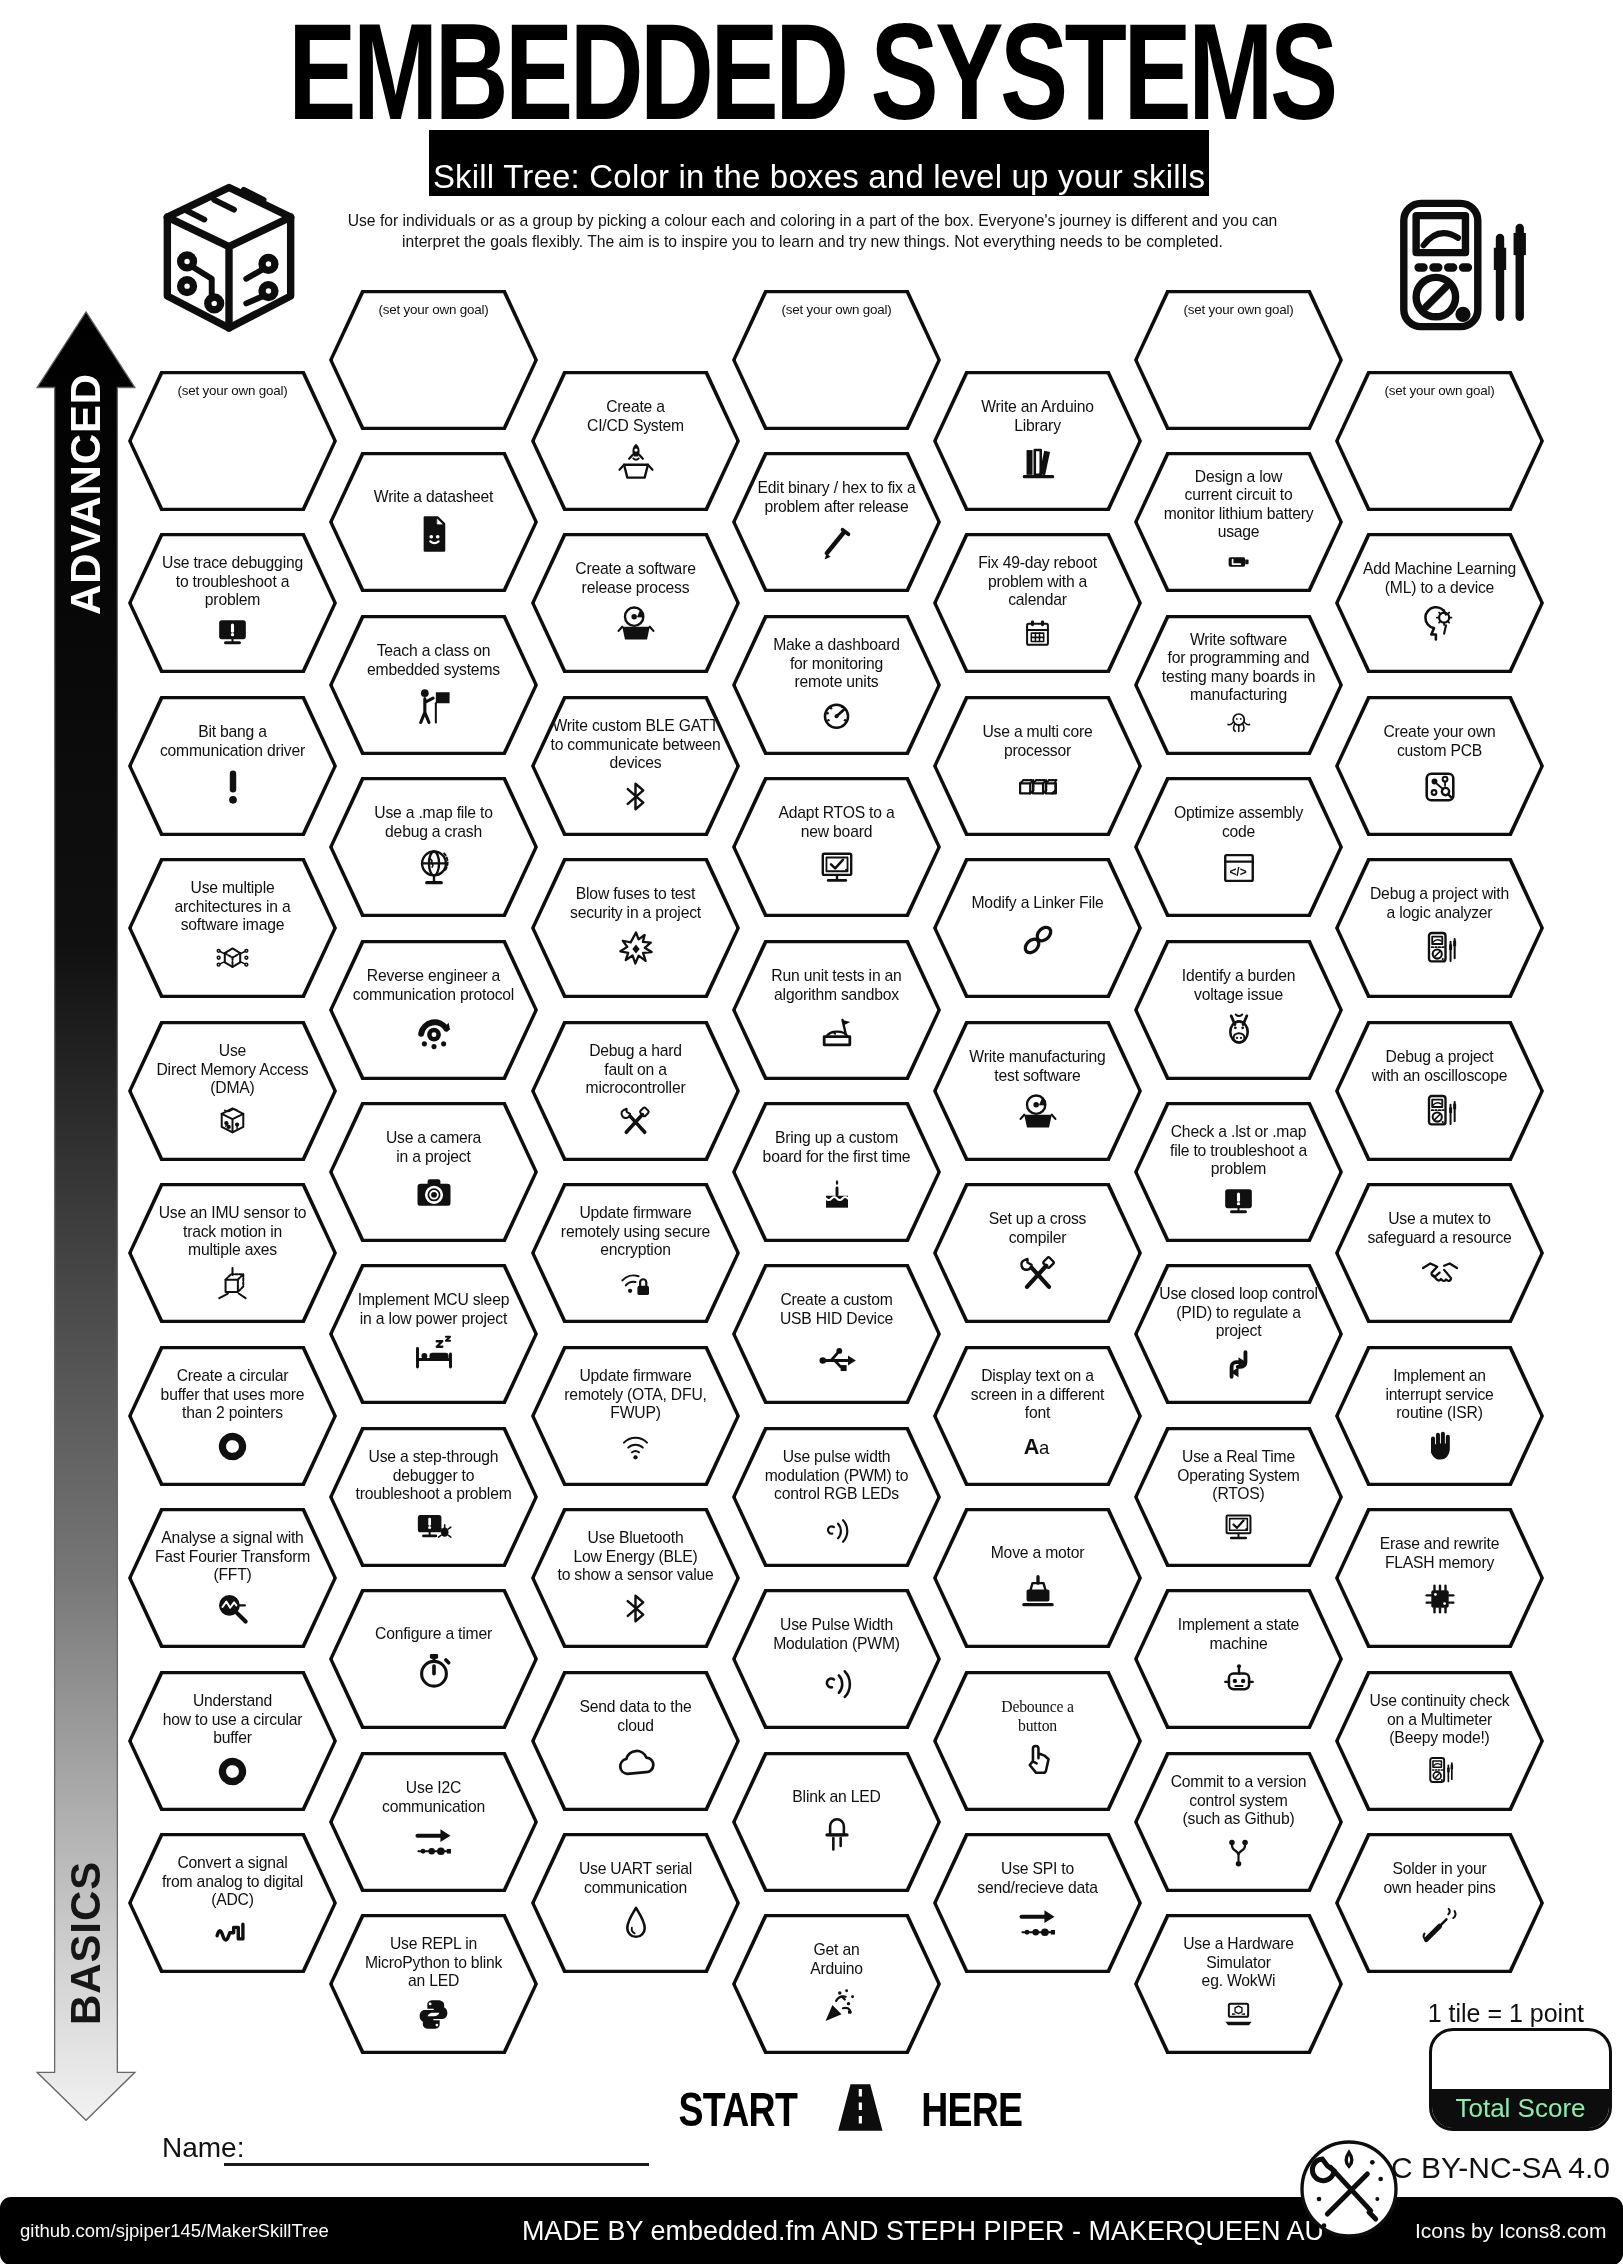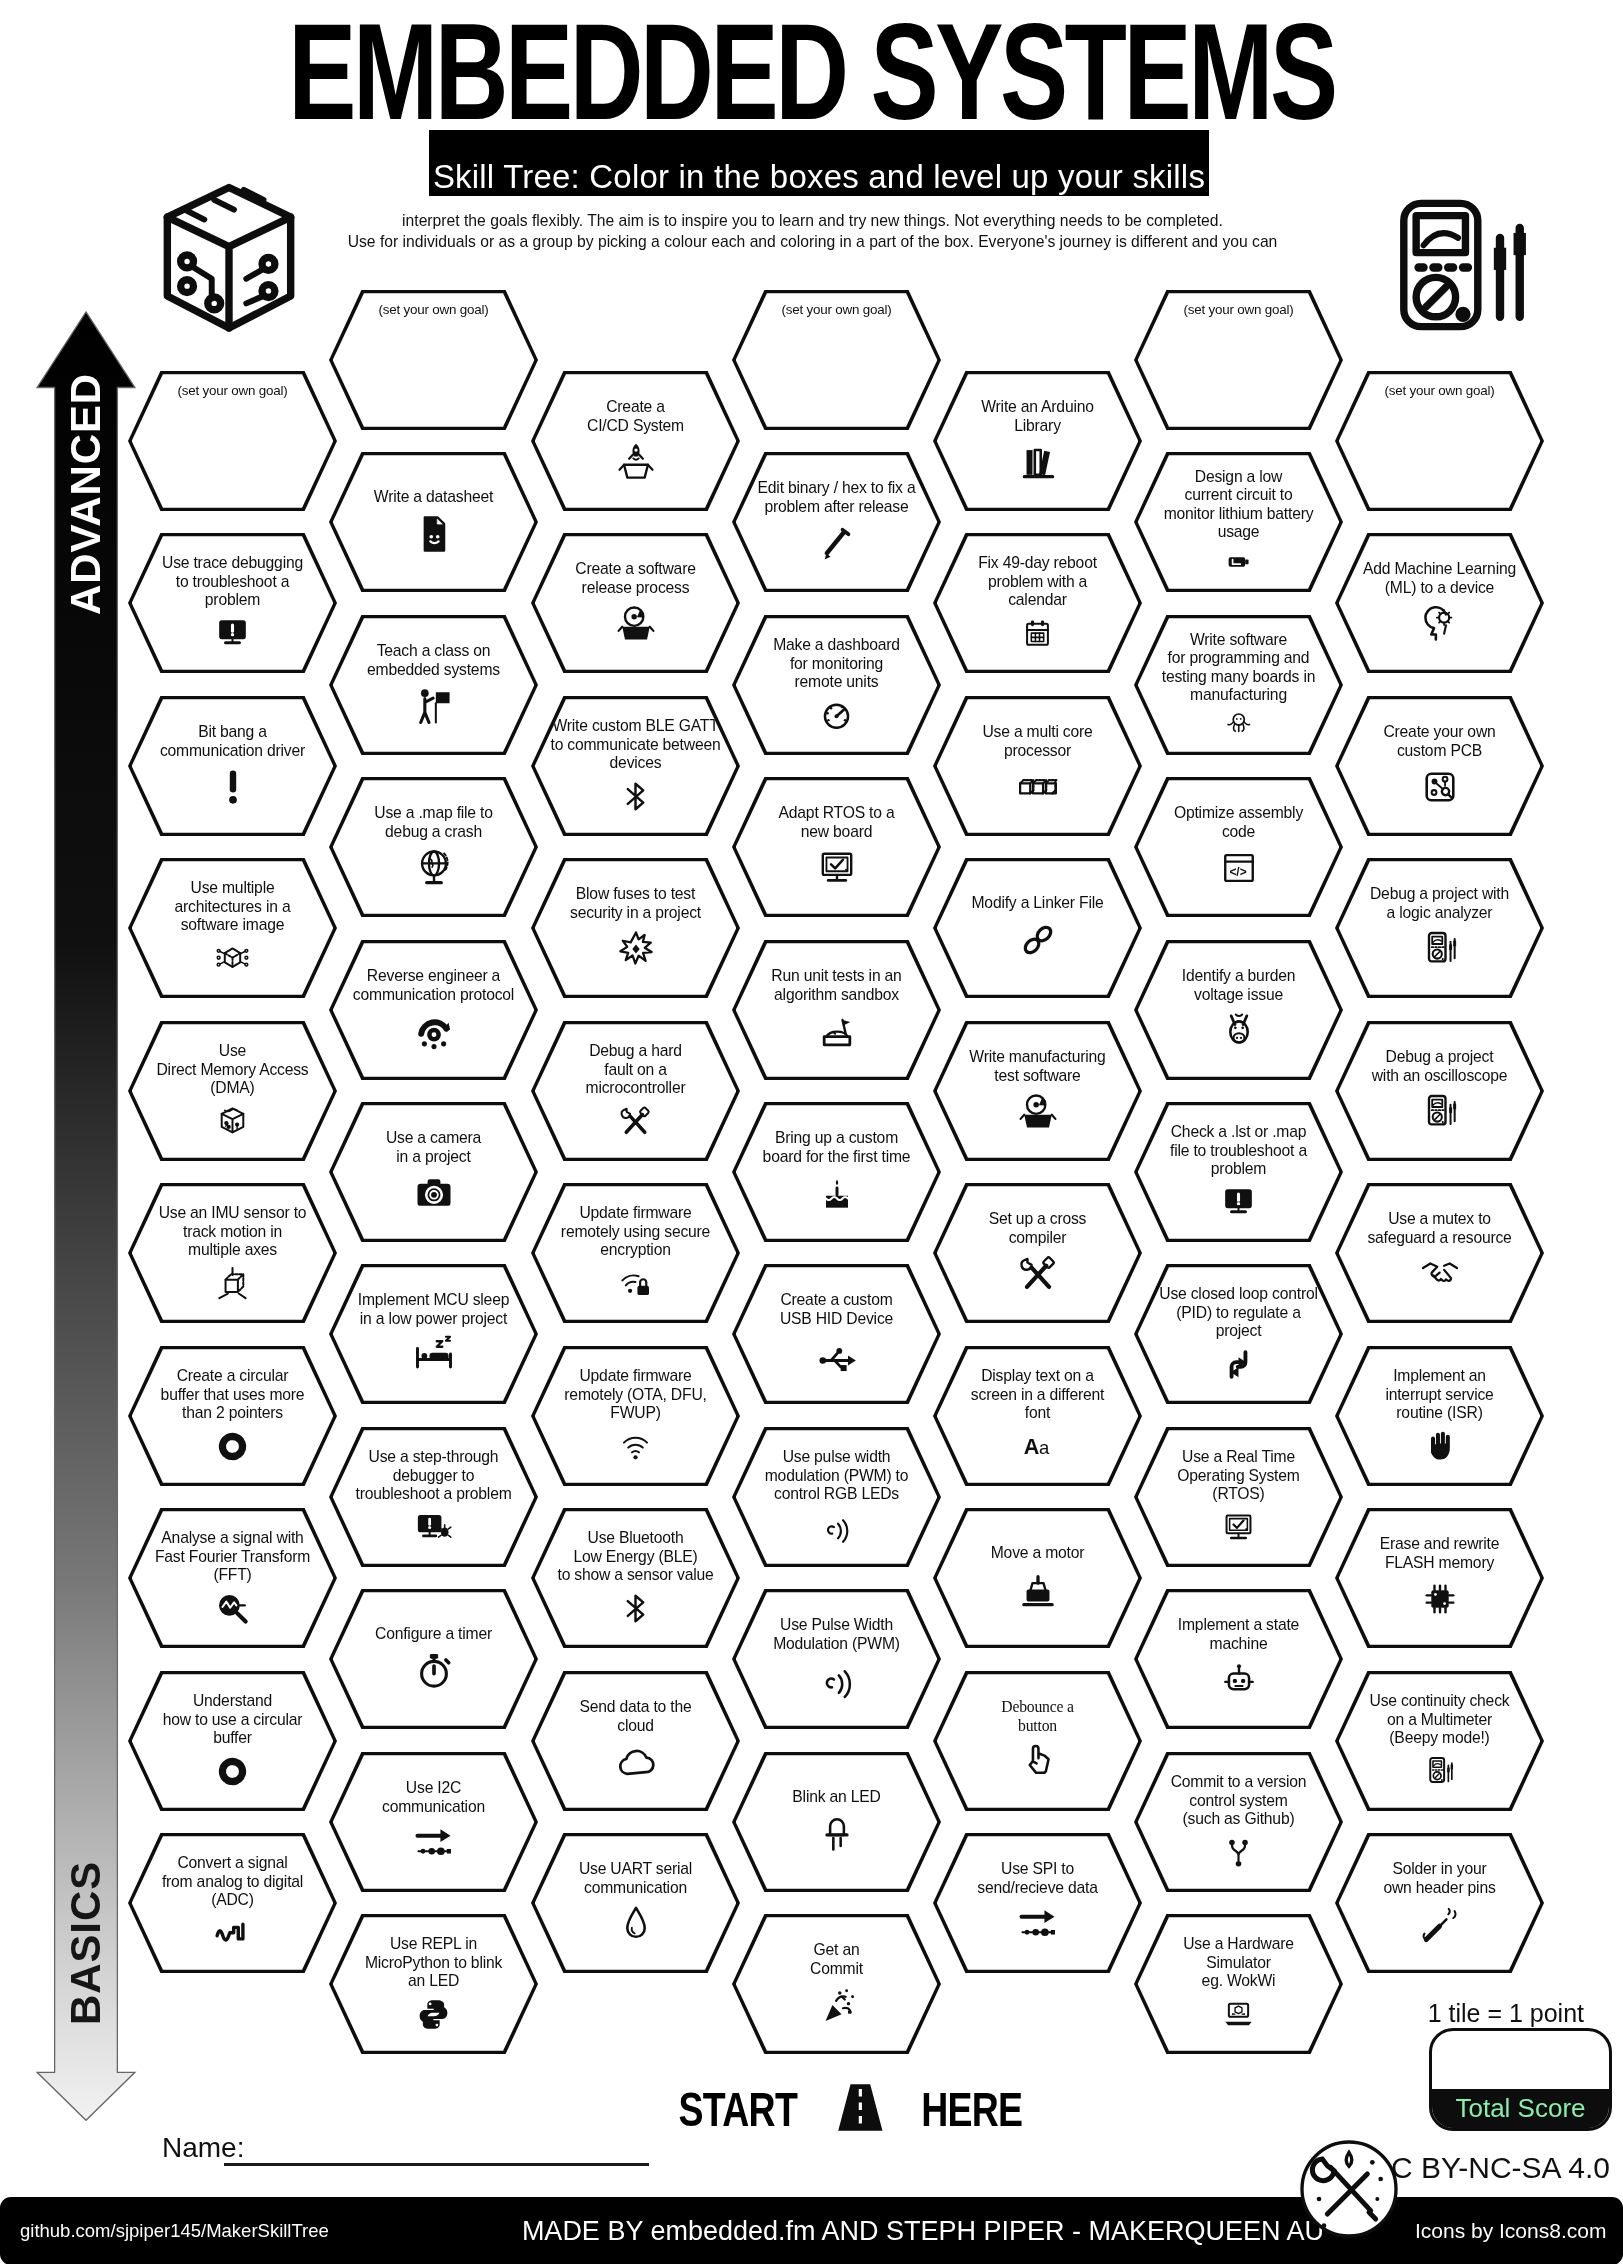--- a/index.html
+++ b/index.html
@@ -52,22 +52,22 @@
 
 <div class="poster">
 
   <div class="title">EMBEDDED SYSTEMS</div>
 
   <div class="subtitle-bar">
     <span>Skill Tree:  Color in the boxes and level up your skills</span>
   </div>
 
   <div class="intro">
+    <div>Use for individuals or as a group by picking a colour each and coloring in a part of the box.  Everyone's journey is different and you can</div>
     <div>interpret the goals flexibly.  The aim is to inspire you to learn and try new things. Not everything needs to be completed.</div>
-    <div>Use for individuals or as a group by picking a colour each and coloring in a part of the box.  Everyone's journey is different and you can</div>
   </div>
 
   <div class="corner-logo" style="left:155px;top:172px;width:148px;height:174px;">
     <svg viewBox="0 0 60 64" width="148" height="174" fill="none" stroke="#0d0d0d" stroke-width="3" stroke-linecap="round" stroke-linejoin="round">
       <path d="M30 3 55 15 55 47 30 60 5 47 5 15 Z"></path>
       <path d="M5 15 30 27 55 15 M30 27 V60"></path>
       <path d="M12 12 l8 4 m4-8 8 4 m4-8 8 4" stroke-width="2.4"></path>
       <circle cx="13" cy="33" r="2.6"></circle>
         <circle cx="13" cy="43" r="2.6"></circle>
       <path d="M15 35 l8 5 v8" stroke-width="2.4"></path>
@@ -778,21 +778,21 @@
                 <line x1="28" y1="28.5" x2="28" y2="37" stroke-width="2.8"></line>
               </svg>
             </div>
           </div>
         </div>
       </div>
       <div class="hex" style="left: 732px; top: 1914px; width: 209px; height: 140px;">
         <div class="hex-in">
           <div class="hex-content">
             <div class="hex-label">Get an
-Commit</div>
+Arduino</div>
             <div class="hex-icon" style="height: 44px; width: 44px;">
               <svg viewBox="0 0 48 48" fill="none" stroke="#101010" stroke-width="2.6" stroke-linecap="round" stroke-linejoin="round" width="44" height="44">
                 <path d="M11.5 41.5 l7.5 -17.5 10 10z" fill="#101010" stroke="none"></path>
                 <path d="M23 19.5 q4 -6.5 10.5 -4.5 M30.5 27.5 q6.5 -2 8.5 4.5" stroke-width="2.4"></path>
                 <line x1="29.5" y1="15" x2="32.5" y2="18" stroke-width="2.4"></line>
                 <g fill="#101010" stroke="none">
                   <circle cx="27" cy="11" r="1.9"></circle>
                   <circle cx="36.5" cy="22.5" r="1.9"></circle>
                   <circle cx="34.5" cy="8.5" r="1.6"></circle>
                   <circle cx="41" cy="15" r="1.6"></circle>

